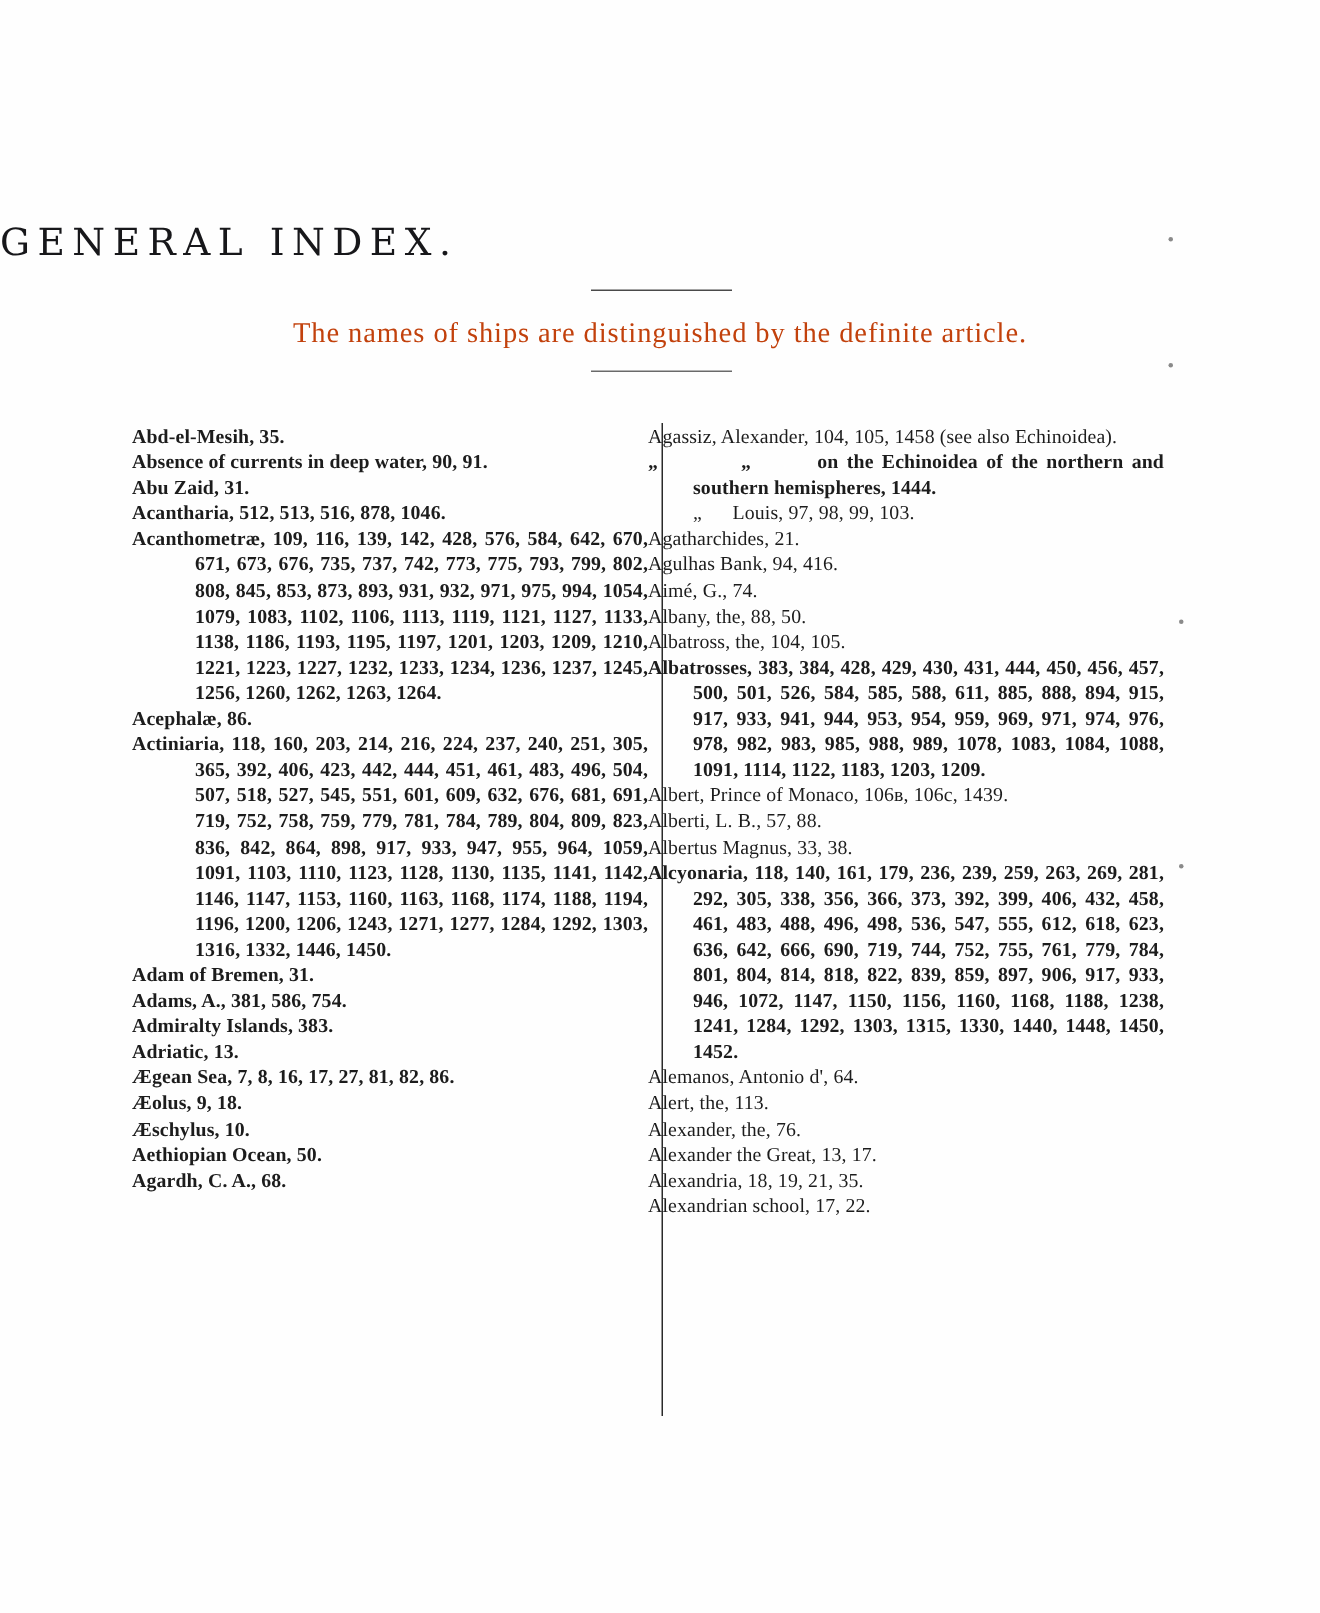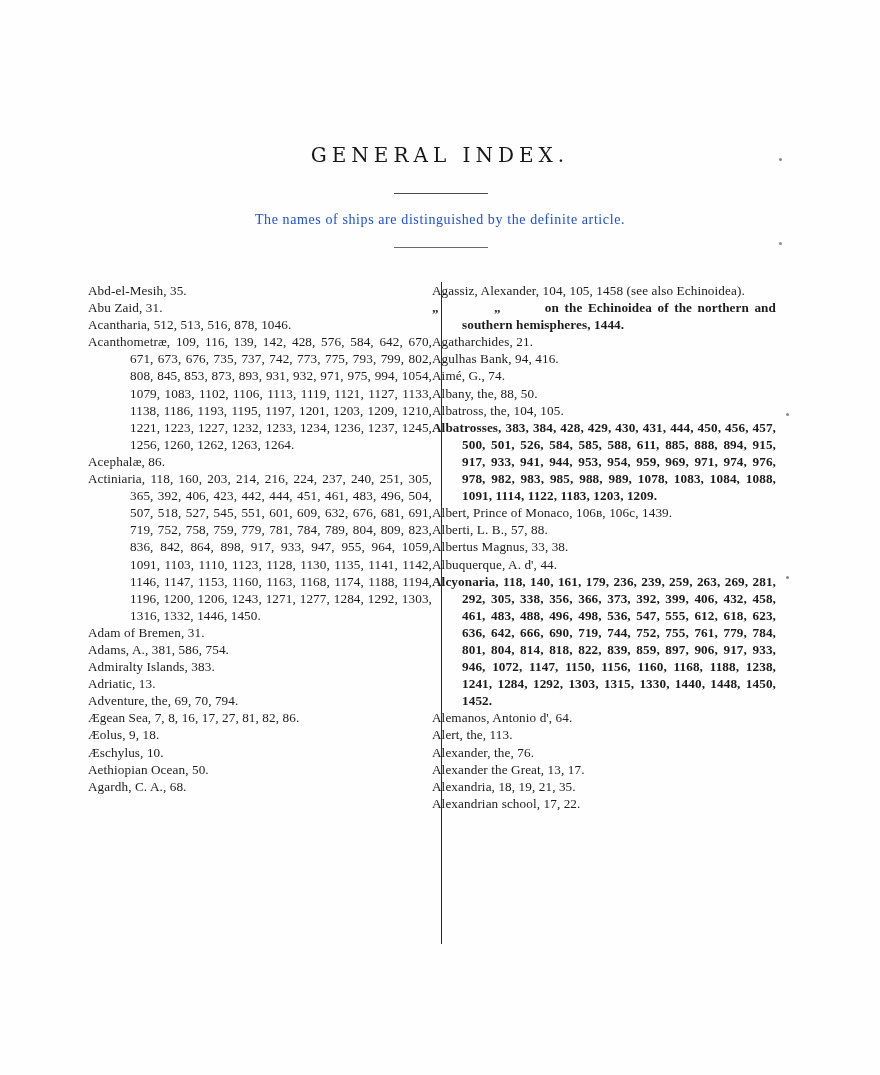--- a/index.html
+++ b/index.html
@@ -20,44 +20,43 @@
     left: 0; top: 0;
     width: 880px;
     height: 1075px;
     background: #fefefe;
   }
   .title {
     position: absolute;
     top: 130px;
     left: 0;
     width: 880px;
-    text-align: center;
     font-family: "DejaVu Serif", serif;
-    font-size: 20px;
+    font-size: 25px;
     letter-spacing: 5px;
     color: #17171a;
     font-weight: normal;
   }
   .rule {
     position: absolute;
     top: 193px;
     left: 394px;
     width: 94px;
     height: 0;
     border-top: 1px solid #4a4a4a;
   }
   .subtitle {
     position: absolute;
     top: 212px;
     left: 0;
     width: 880px;
     text-align: center;
-    font-size: 14px;
+    font-size: 19px;
     letter-spacing: 0.6px;
-    color: #1d4ed8;
+    color: #c2410c;
   }
   .rule2 {
     position: absolute;
     top: 247px;
     left: 394px;
     width: 94px;
     height: 0;
     border-top: 1px solid #6a6a6a;
   }
   .columns {
@@ -65,21 +64,21 @@
     top: 282px;
     left: 88px;
     width: 706px;
     height: 680px;
   }
   .col {
     position: absolute;
     top: 0;
     width: 344px;
   }
-  .col-left { left: 0; }
+  .col-left { left: 0; font-weight: bold; }
   .col-right { left: 344px; }
   .divider {
     position: absolute;
     top: 0;
     left: 353px;
     width: 0;
     height: 662px;
     border-left: 1px solid #2a2a2a;
   }
   .entry {
@@ -122,49 +121,49 @@
 
   <h1 class="title">GENERAL INDEX.</h1>
   <div class="rule"></div>
   <div class="subtitle">The names of ships are distinguished by the definite article.</div>
   <div class="rule2"></div>
 
   <div class="columns">
     <div class="divider"></div>
     <div class="col col-left">
         <div class="entry">Abd-el-Mesih, 35.</div>
+        <div class="entry">Absence of currents in deep water, 90, 91.</div>
         <div class="entry">Abu Zaid, 31.</div>
         <div class="entry">Acantharia, 512, 513, 516, 878, 1046.</div>
         <div class="entry wrap">Acanthometræ, 109, 116, 139, 142, 428, 576, 584, 642, 670, 671, 673, 676, 735, 737, 742, 773, 775, 793, 799, 802, 808, 845, 853, 873, 893, 931, 932, 971, 975, 994, 1054, 1079, 1083, 1102, 1106, 1113, 1119, 1121, 1127, 1133, 1138, 1186, 1193, 1195, 1197, 1201, 1203, 1209, 1210, 1221, 1223, 1227, 1232, 1233, 1234, 1236, 1237, 1245, 1256, 1260, 1262, 1263, 1264.</div>
         <div class="entry">Acephalæ, 86.</div>
         <div class="entry wrap">Actiniaria, 118, 160, 203, 214, 216, 224, 237, 240, 251, 305, 365, 392, 406, 423, 442, 444, 451, 461, 483, 496, 504, 507, 518, 527, 545, 551, 601, 609, 632, 676, 681, 691, 719, 752, 758, 759, 779, 781, 784, 789, 804, 809, 823, 836, 842, 864, 898, 917, 933, 947, 955, 964, 1059, 1091, 1103, 1110, 1123, 1128, 1130, 1135, 1141, 1142, 1146, 1147, 1153, 1160, 1163, 1168, 1174, 1188, 1194, 1196, 1200, 1206, 1243, 1271, 1277, 1284, 1292, 1303, 1316, 1332, 1446, 1450.</div>
         <div class="entry">Adam of Bremen, 31.</div>
         <div class="entry">Adams, A., 381, 586, 754.</div>
         <div class="entry">Admiralty Islands, 383.</div>
         <div class="entry">Adriatic, 13.</div>
-        <div class="entry">Adventure, the, 69, 70, 794.</div>
         <div class="entry">Ægean Sea, 7, 8, 16, 17, 27, 81, 82, 86.</div>
         <div class="entry">Æolus, 9, 18.</div>
         <div class="entry">Æschylus, 10.</div>
         <div class="entry">Aethiopian Ocean, 50.</div>
         <div class="entry">Agardh, C. A., 68.</div>
       </div>
     <div class="col col-right">
         <div class="entry">Agassiz, Alexander, 104, 105, 1458 (see also Echinoidea).</div>
         <div class="entry wrapR">„          „        on the Echinoidea of the northern and southern hemispheres, 1444.</div>
+        <div class="entry sub">„      Louis, 97, 98, 99, 103.</div>
         <div class="entry">Agatharchides, 21.</div>
         <div class="entry">Agulhas Bank, 94, 416.</div>
         <div class="entry">Aimé, G., 74.</div>
         <div class="entry">Albany, the, 88, 50.</div>
         <div class="entry">Albatross, the, 104, 105.</div>
         <div class="entry wrapR">Albatrosses, 383, 384, 428, 429, 430, 431, 444, 450, 456, 457, 500, 501, 526, 584, 585, 588, 611, 885, 888, 894, 915, 917, 933, 941, 944, 953, 954, 959, 969, 971, 974, 976, 978, 982, 983, 985, 988, 989, 1078, 1083, 1084, 1088, 1091, 1114, 1122, 1183, 1203, 1209.</div>
         <div class="entry">Albert, Prince of Monaco, 106в, 106c, 1439.</div>
         <div class="entry">Alberti, L. B., 57, 88.</div>
         <div class="entry">Albertus Magnus, 33, 38.</div>
-        <div class="entry">Albuquerque, A. d', 44.</div>
         <div class="entry wrapR">Alcyonaria, 118, 140, 161, 179, 236, 239, 259, 263, 269, 281, 292, 305, 338, 356, 366, 373, 392, 399, 406, 432, 458, 461, 483, 488, 496, 498, 536, 547, 555, 612, 618, 623, 636, 642, 666, 690, 719, 744, 752, 755, 761, 779, 784, 801, 804, 814, 818, 822, 839, 859, 897, 906, 917, 933, 946, 1072, 1147, 1150, 1156, 1160, 1168, 1188, 1238, 1241, 1284, 1292, 1303, 1315, 1330, 1440, 1448, 1450, 1452.</div>
         <div class="entry">Alemanos, Antonio d', 64.</div>
         <div class="entry">Alert, the, 113.</div>
         <div class="entry">Alexander, the, 76.</div>
         <div class="entry">Alexander the Great, 13, 17.</div>
         <div class="entry">Alexandria, 18, 19, 21, 35.</div>
         <div class="entry">Alexandrian school, 17, 22.</div>
       </div>
   </div>
 

